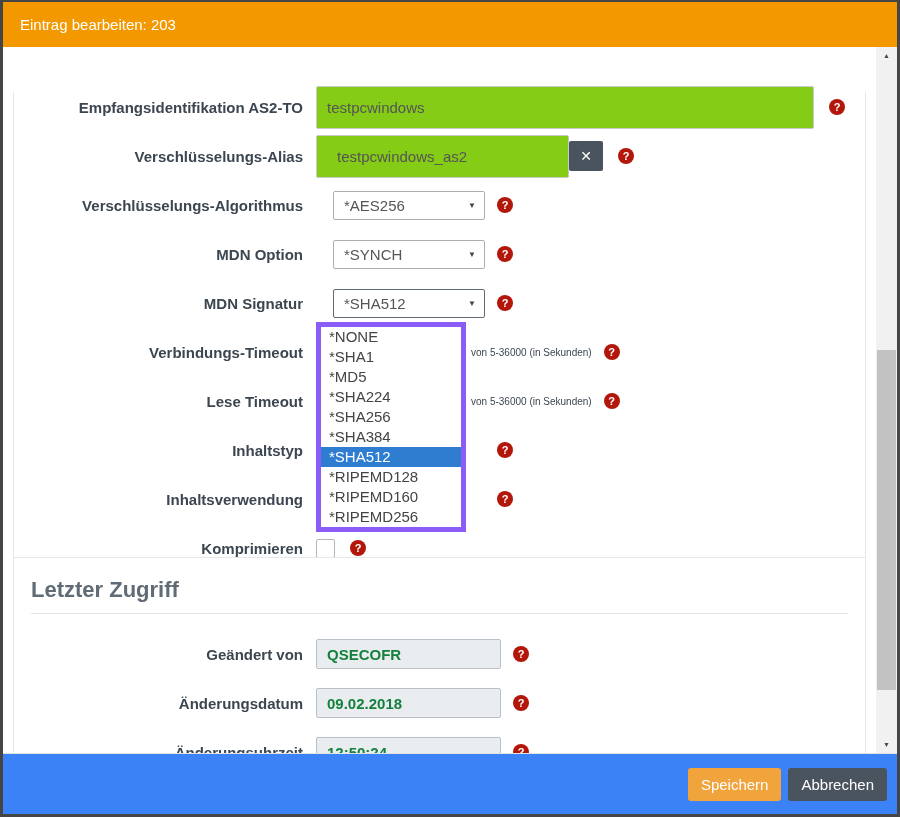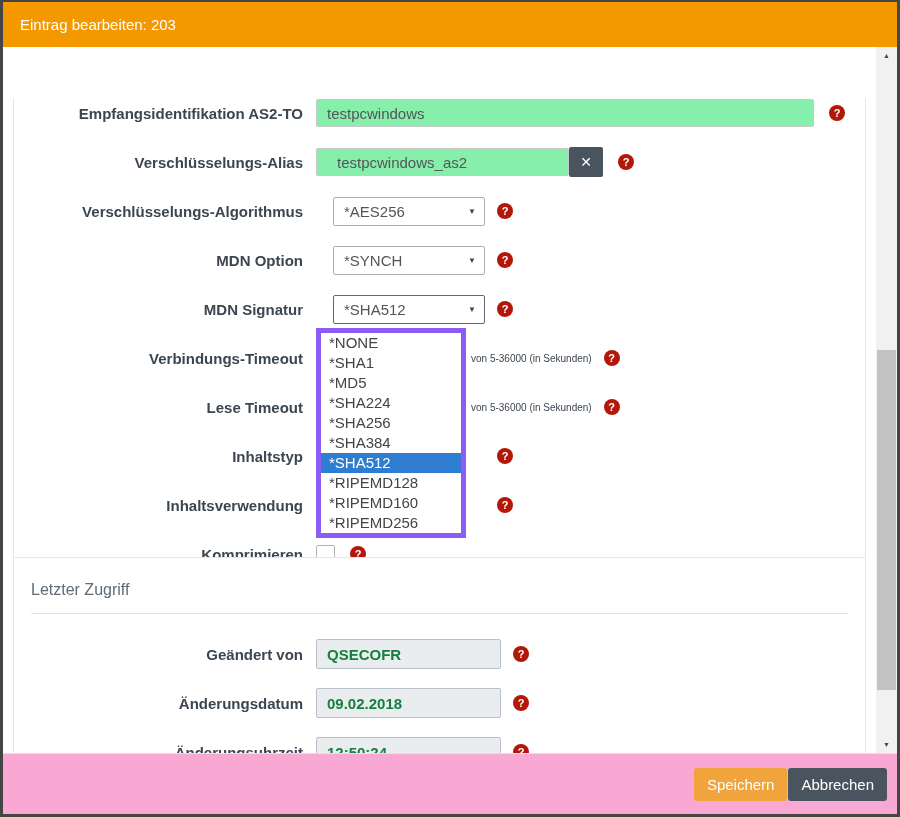--- a/index.html
+++ b/index.html
@@ -8,25 +8,25 @@
 
   .modal { position: absolute; left: 3px; top: 2px; width: 894px; height: 812px; background: #fff; overflow: hidden; }
 
   .mheader { height: 45px; background: #f49800; color: #fff; font-size: 15px; line-height: 45px; padding-left: 17px; }
 
   .panel { position: absolute; left: 10px; width: 853px; background: #fff; }
   .panel1 { top: 45px; height: 498px; border: 1px solid #e7e7e7; border-top: none; }
   .panel2 { top: 555px; height: 196px; border: 1px solid #e7e7e7; border-bottom: none; }
 
   .frow { display: flex; align-items: center; height: 30px; margin-bottom: 19px; }
-  .frow.first { margin-top: 6px; }
+  .frow.first { }
   .flabel { flex: 0 0 289px; text-align: right; font-weight: bold; font-size: 15px; color: #3c4650; margin-right: 13px; white-space: nowrap; }
 
-  .ti { height: 28px; border: 1px solid #c9c9c9; border-radius: 2px; font-size: 15px; color: #555;
-        padding: 0 10px; font-family: "Liberation Sans", sans-serif; background: #86efac; outline: none; }
+  .ti { height: 43px; border: 1px solid #c9c9c9; border-radius: 2px; font-size: 15px; color: #555;
+        padding: 0 10px; font-family: "Liberation Sans", sans-serif; background: #84cc16; outline: none; }
   .ti.w-long { width: 498px; }
   .ti.w-alias { width: 253px; padding-left: 20px; }
   .ti.disabled { width: 185px; height: 30px; background: #e9edf0; border-color: #b9c0c7; color: #15803d; font-weight: bold; }
 
   .xbtn { width: 34px; height: 30px; background: #4a545e; color: #fff; border: none; border-radius: 2px;
           font-size: 14px; display: flex; align-items: center; justify-content: center; cursor: pointer; }
 
   .sel { width: 152px; height: 29px; border: 1px solid #aeaeae; border-radius: 2px; background: #fff;
          display: flex; align-items: center; justify-content: space-between; padding: 0 8px 0 10px;
          font-size: 15px; color: #555; cursor: pointer; margin-left: 17px; }
@@ -42,27 +42,27 @@
   .spacer155 { width: 155px; }
   .spacer169 { width: 169px; }
 
   .checkbox { width: 19px; height: 19px; border: 1px solid #b5b5b5; border-radius: 2px; background: #fff; cursor: pointer; }
 
   .listbox { position: absolute; left: 302px; top: 230px; width: 150px; background: #fff;
              border: 5px solid #8b5cf6; z-index: 5; }
   .listbox .opt { height: 20px; line-height: 20px; padding-left: 8px; font-size: 15px; color: #444; cursor: pointer; }
   .listbox .opt.selected { background: #2e7dd1; color: #fff; }
 
-  .sheading { font-size: 16px; color: #606b75; font-weight: 400; margin: 20px 17px 0 17px; line-height: 24px; }
+  .sheading { font-size: 22px; color: #606b75; font-weight: 700; margin: 20px 17px 0 17px; line-height: 24px; }
   .shr { border: none; border-top: 1px solid #e3e3e3; margin: 11px 17px 0 17px; }
   .panel2 .frow.first2 { margin-top: 25px; }
 
-  .mfooter { position: absolute; left: 0; right: 0; bottom: 0; height: 61px; background: #f9a8d4;
+  .mfooter { position: absolute; left: 0; right: 0; bottom: 0; height: 61px; background: #3b82f6;
              border-top: 1px solid #e2e2e2; display: flex; align-items: center; justify-content: flex-end;
-             padding-right: 10px; gap: 1px; z-index: 20; }
+             padding-right: 10px; gap: 7px; z-index: 20; }
   .btn { height: 33px; border: none; border-radius: 3px; color: #fff; font-size: 15px;
          padding: 0 13px; font-family: "Liberation Sans", sans-serif; cursor: pointer; }
   .btn.save { background: #f1a33c; }
   .btn.cancel { background: #4a545e; }
 
   .scrollbar { position: absolute; top: 45px; right: 0; width: 21px; height: 706px; background: #f1f1f1; z-index: 30; }
   .sb-arrow { position: absolute; left: 0; width: 21px; height: 17px; display: flex; align-items: center;
               justify-content: center; font-size: 7px; color: #4a4a4a; cursor: pointer; }
   .sb-up { top: 0; }
   .sb-down { bottom: 0; }

